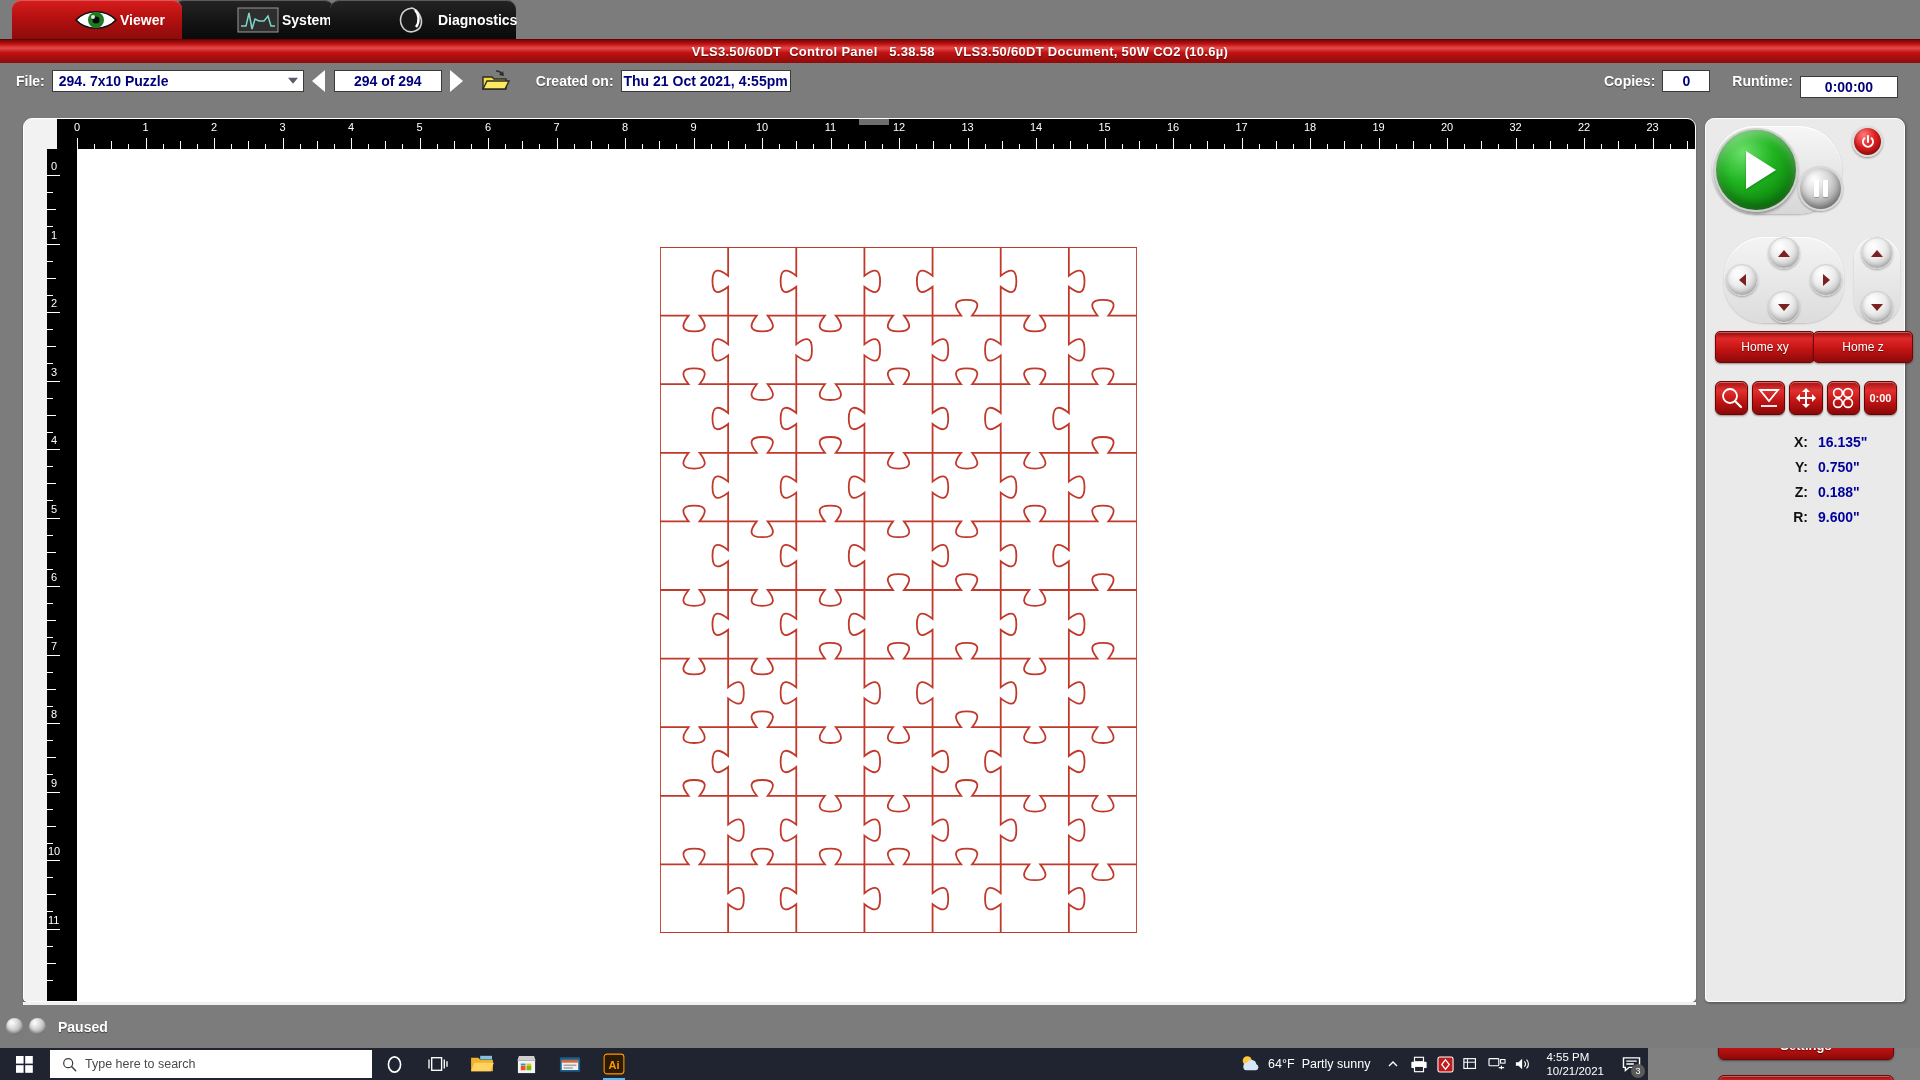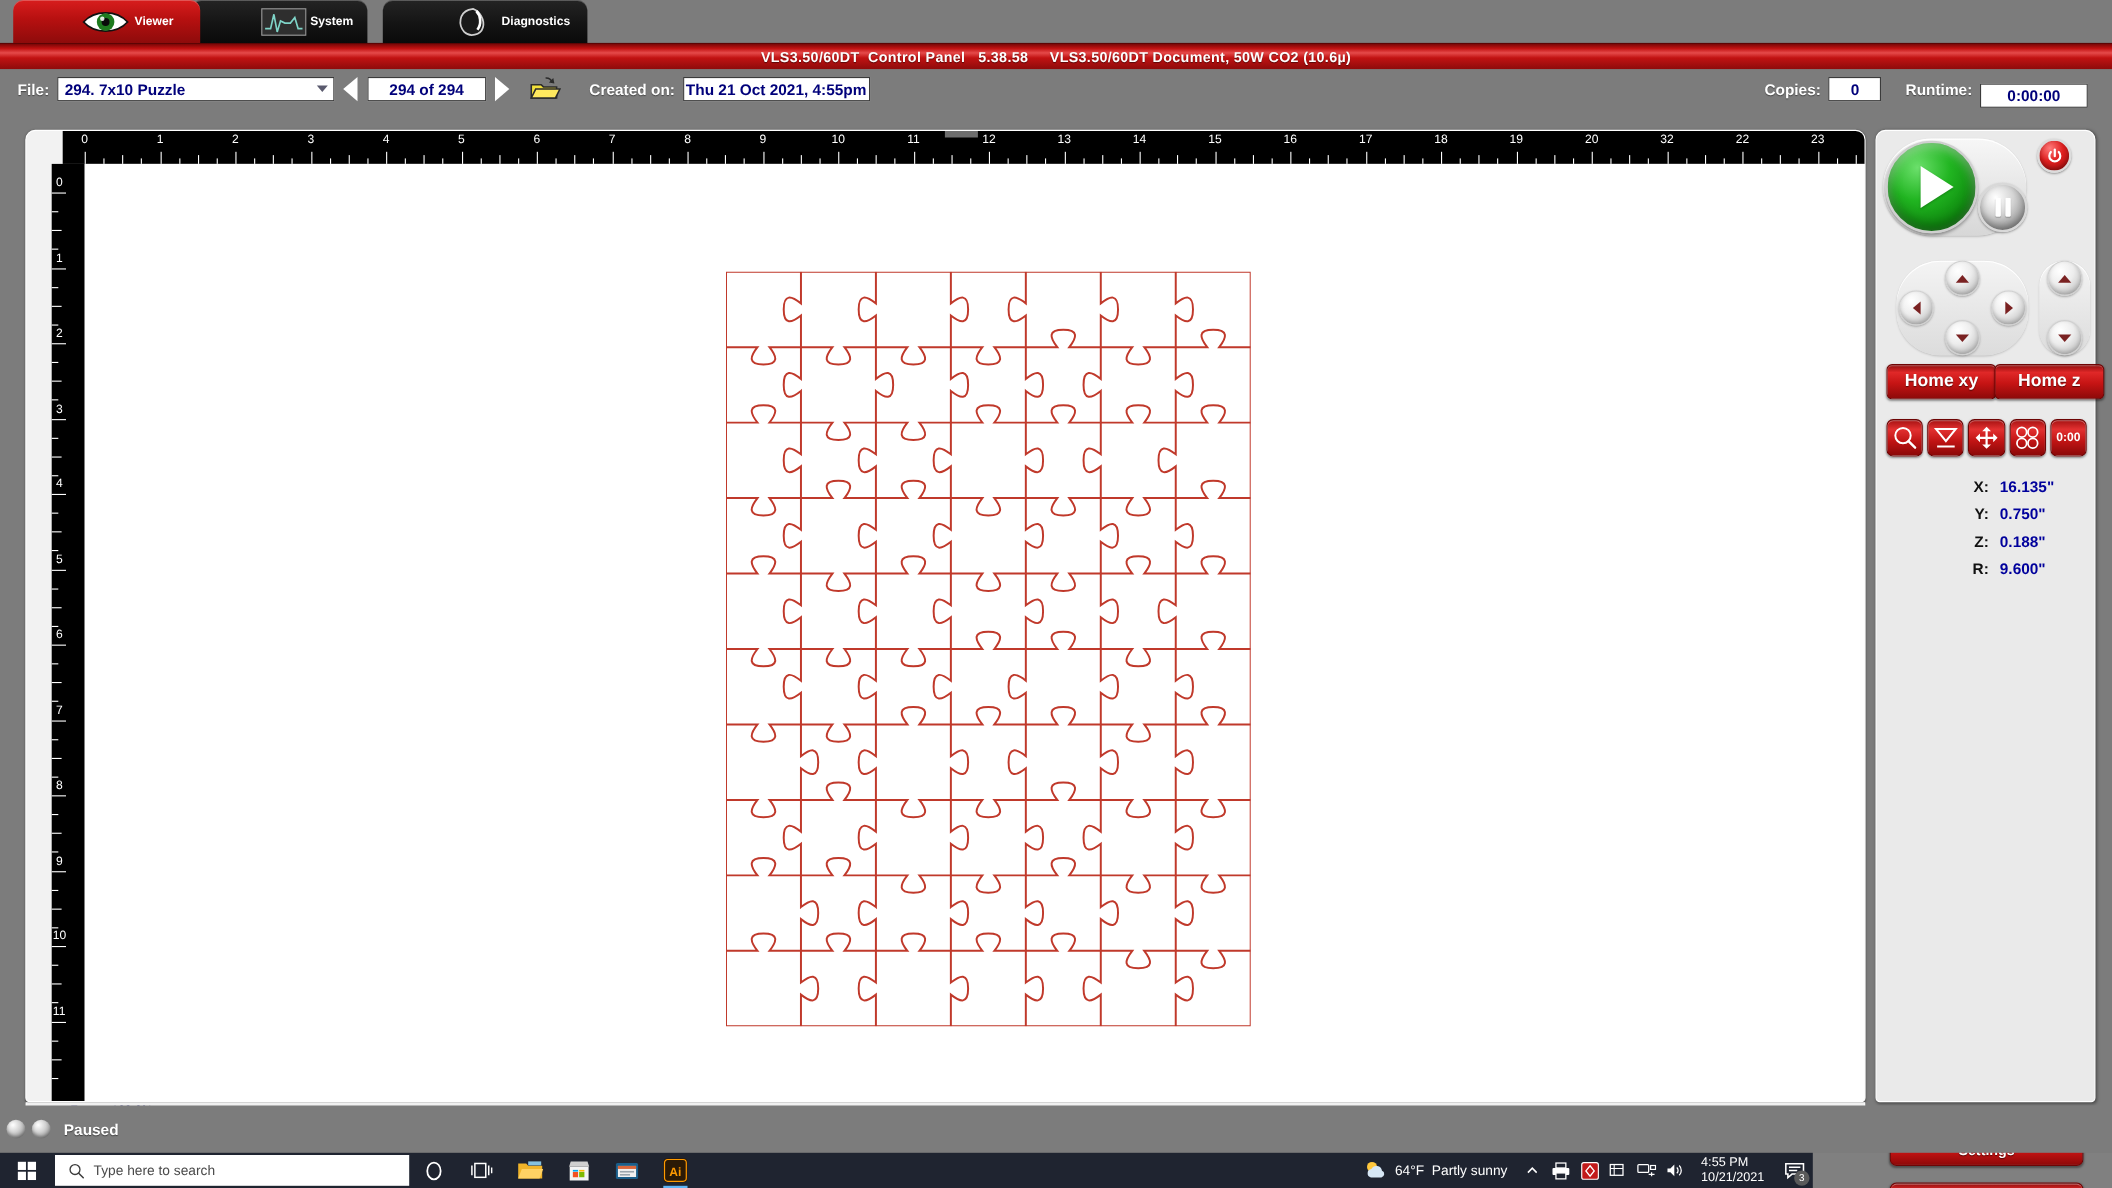--- a/index.html
+++ b/index.html
@@ -12,21 +12,21 @@
 
   
   #tabbar {
     position: absolute; left: 0; top: 0; width: 1920px; height: 39px;
     background: #7c7c7c;
   }
   .tab {
     position: absolute; top: 0; height: 39px;
     border-radius: 9px 9px 0 0;
     display: flex; align-items: center;
-    color: #ffffff; font-weight: bold; font-size: 11px;
+    color: #ffffff; font-weight: bold; font-size: 14px;
     box-shadow: inset 0 1px 0 rgba(255,255,255,.25);
     padding-left: 48px;
   }
   .tab.active {
     background: linear-gradient(180deg,#d81d1d 0%,#b61010 45%,#8e0b0b 100%);
     z-index: 3;
   }
   .tab.inactive {
     background: linear-gradient(180deg,#242424 0%,#141414 55%,#0a0a0a 100%);
     z-index: 2;
@@ -220,21 +220,21 @@
   .ar-left { border-top:6px solid transparent;border-bottom:6px solid transparent;border-right:7px solid #7a2222; }
   .ar-right{ border-top:6px solid transparent;border-bottom:6px solid transparent;border-left:7px solid #7a2222; }
 
   
   .homebtn {
     position:absolute; top: 212px; width: 100px; height: 32px;
     border-radius: 5px;
     background: linear-gradient(180deg,#8f0d0d 0%,#e02828 22%,#c61414 55%,#8e0909 100%);
     border: 1px solid #6f0505;
     box-shadow: inset 0 1px 0 rgba(255,255,255,.35), 0 1px 2px rgba(0,0,0,.4);
-    color:#ffffff; font-size:16px; font-weight:bold;
+    color:#ffffff; font-size:12px; font-weight:normal;
     display:flex; align-items:center; justify-content:center;
     text-shadow: 0 1px 1px rgba(0,0,0,.55);
   }
   #home-xy { left: 9px; }
   #home-z  { left: 107px; }
 
   
   #icon-row { position:absolute; left: 9px; top: 262px; width: 182px; height: 34px;
               display:flex; gap: 4px; }
   .iconbtn {
@@ -329,21 +329,21 @@
   <div class="tab inactive" id="tab-1" style="left:174px;width:160px;">
     <span class="tabicon">
       <svg width="42" height="26" viewBox="0 0 42 26">
         <rect x="1" y="1" width="40" height="24" fill="#2e2e2e" stroke="#9a9a9a"></rect>
         <polyline points="4,19 9,19 12,6 15,22 18,12 22,14 27,14 31,9 34,19 38,19" fill="none" stroke="#7fd4c8" stroke-width="1.5"></polyline>
       </svg>
     </span>
     <span class="tablabel">System</span>
   </div>
 
-  <div class="tab inactive" id="tab-2" style="left:348px;width:186px;">
+  <div class="tab inactive" id="tab-2" style="left:330px;width:186px;">
     <span class="tabicon">
       <svg width="40" height="28" viewBox="0 0 40 28">
         <path d="M14 3 C6 6, 4 16, 10 23 C15 28, 25 26, 27 19 C29 12, 24 4, 18 2 Z" fill="#1a1a1a" stroke="#cfcfcf" stroke-width="1.6"></path>
         <path d="M21 4 C25 8, 26 16, 22 21" fill="none" stroke="#ffffff" stroke-width="2.4"></path>
       </svg>
     </span>
     <span class="tablabel">Diagnostics</span>
   </div>
 </div>
 

